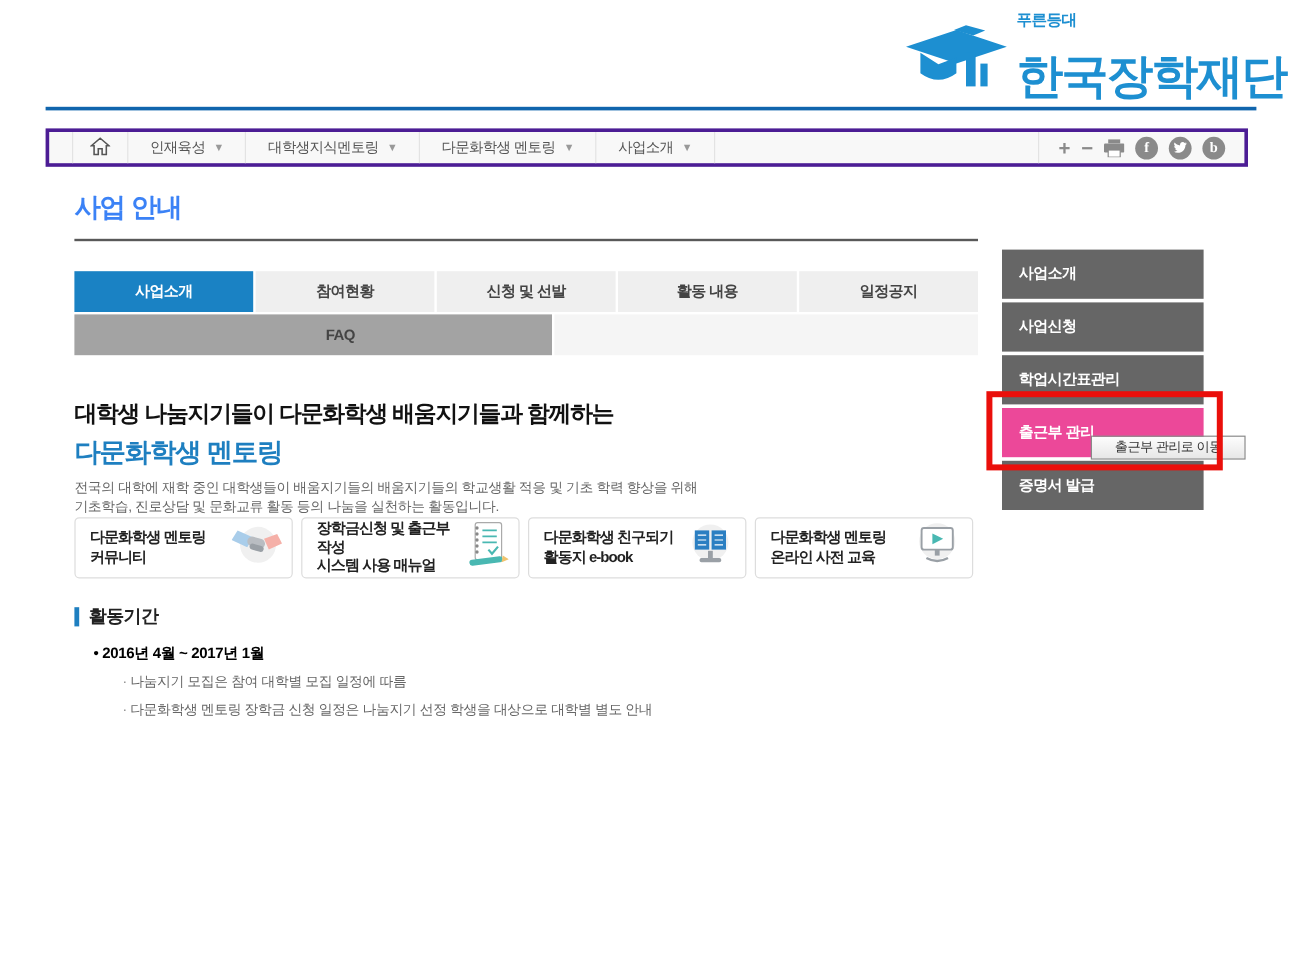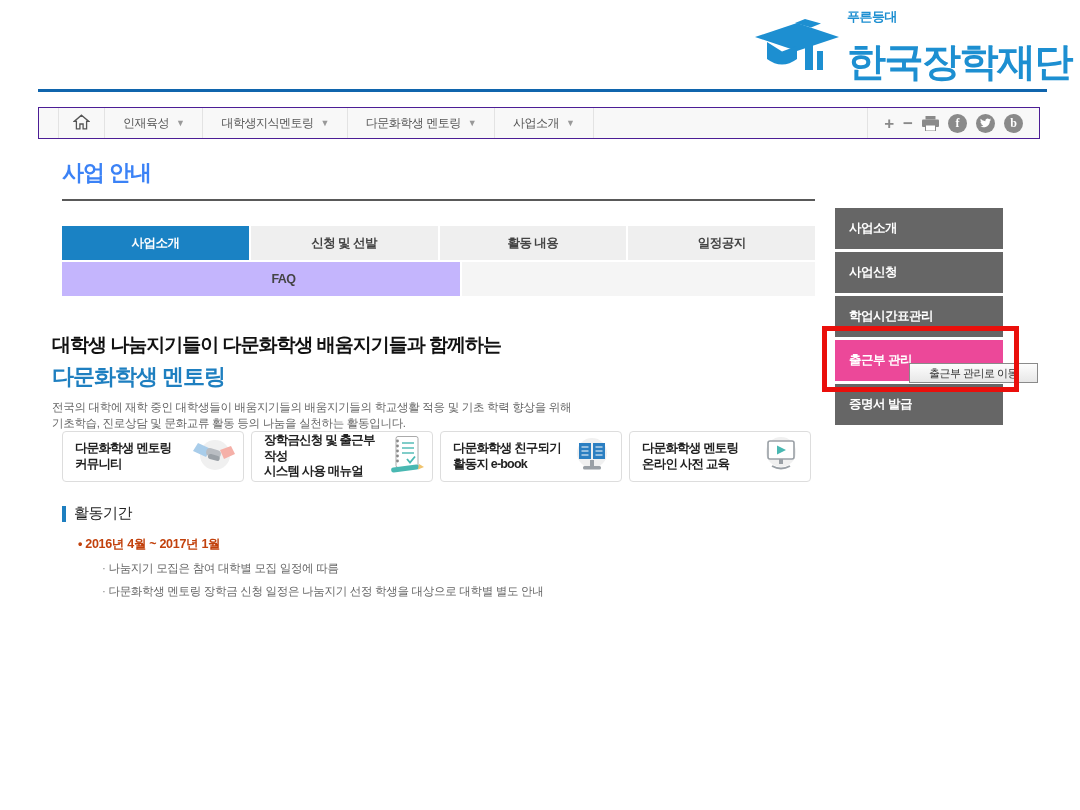--- a/index.html
+++ b/index.html
@@ -6,32 +6,32 @@
   html,body { background:#fff; }
   body {
     width:1080px; height:810px;
     font-family:"Liberation Sans","DejaVu Sans",sans-serif;
     position:relative; overflow:hidden;
     color:#222;
   }
   .page { position:absolute; inset:0; background:#fff; }
 
   
-  .logo { position:absolute; top:8px; right:8px; display:flex; align-items:center; cursor:pointer;font-family:Liberation Mono, monospace; }
+  .logo { position:absolute; top:8px; right:8px; display:flex; align-items:flex-end; cursor:pointer; }
   .logo-cap { margin-top:4px; }
   .logo-text { margin-left:4px; color:#1d8fd1; }
   .logo-tagline { font-size:13px; font-weight:bold; letter-spacing:-0.5px; }
   .logo-name { font-size:39px; font-weight:bold; letter-spacing:-1.5px; line-height:30px;margin-top:24px; }
 
   .header-rule { position:absolute; top:89px; left:38px; width:1009px; height:3px; background:#1065ad; }
 
   
   .navbar {
     position:absolute; top:107px; left:38px; width:1002px; height:32px;
-    background:#f8f8f8; border:1px solid #4c1d95;
+    background:#f8f8f8; border:3px solid #4c1d95;
     display:flex; align-items:stretch; font-size:12px; color:#555;
   }
   .nav-spacer { width:20px; border-right:1px solid #e3e3e3; }
   .nav-home { width:46px; display:flex; align-items:center; justify-content:center; border-right:1px solid #e3e3e3; cursor:pointer; }
   .nav-item {
     display:flex; align-items:center; padding:0 18px;
     border-right:1px solid #e3e3e3; cursor:pointer; letter-spacing:-0.5px;
   }
   .nav-item .caret { font-size:9px; color:#999; margin-left:7px; }
   .nav-tools { margin-left:auto; display:flex; align-items:center; gap:9px; padding:0 16px; border-left:1px solid #e3e3e3; }
@@ -50,43 +50,43 @@
   
   .tabs { position:absolute; top:226px; left:62px; width:753px; }
   .tab-row { display:flex; gap:2px; height:34px; }
   .tab {
     flex:1; background:#efefef; color:#444;
     font-size:12.5px; font-weight:bold; letter-spacing:-0.5px;
     display:flex; align-items:center; justify-content:center; cursor:pointer;
   }
   .tab.active { background:#1a82c4; color:#fff; }
   .tab-row2 { display:flex; height:34px; margin-top:2px; }
-  .tab-faq { width:149px; background:#c4b5fd;padding-left:45px; }
+  .tab-faq { width:149px; background:#a3a3a3;padding-left:45px; }
   .tab-row2-rest { flex:1; margin-left:2px; background:#f5f5f5; }
 
   
-  .intro { position:absolute; left:52px; top:332px; }
+  .intro { position:absolute; left:62px; top:332px; }
   .intro-heading { font-size:19px; font-weight:bold; color:#111; letter-spacing:-1px; }
   .intro-subheading { font-size:22px; font-weight:bold; color:#1e7fc0; margin-top:4px; letter-spacing:-1px; }
   .intro-desc { margin-top:7px; font-size:11.5px; color:#666; line-height:16px; letter-spacing:-0.3px; }
 
   
   .cards { position:absolute; left:62px; top:431px; display:flex; gap:7px; }
   .card {
     width:182px; height:51px; border:1px solid #ddd; border-radius:4px; background:#fff;
     display:flex; align-items:center; justify-content:space-between;
     padding:0 8px 0 12px; cursor:pointer;
   }
   .card-label { font-size:12.5px; font-weight:bold; color:#222; line-height:1.25; letter-spacing:-0.8px; }
 
   
   .activity { position:absolute; left:62px; top:504px; }
-  .activity-title { display:flex; align-items:center; font-size:15px; font-weight:normal; color:#222; letter-spacing:-0.5px; }
+  .activity-title { display:flex; align-items:center; font-size:15px; font-weight:bold; color:#222; letter-spacing:-0.5px; }
   .activity-bar { width:4px; height:16px; background:#1e7fc0; margin-right:8px; }
-  .activity-period { margin:13px 0 0 16px; font-size:12.5px; font-weight:bold; color:#c2410c; letter-spacing:-0.3px; }
+  .activity-period { margin:13px 0 0 16px; font-size:12.5px; font-weight:bold; color:#000000; letter-spacing:-0.3px; }
   .activity-period::before { content:"\2022\00a0"; }
   .activity-note { margin:8px 0 0 40px; font-size:11.5px; color:#666; letter-spacing:-0.3px; }
   .activity-note::before { content:"\00b7\00a0"; color:#888; }
 
   
   .sidebar { position:absolute; left:835px; top:208px; width:168px; }
   .side-item {
     height:41px; margin-bottom:3px; background:#666; color:#fff;
     font-size:12.5px; font-weight:bold; letter-spacing:-0.5px;
     line-height:41px; padding-left:14px; cursor:pointer;
@@ -173,20 +173,21 @@
       <span class="tool-circle">b</span>
     </div>
   </div>
 
   <div class="page-title">사업 안내</div>
   <div class="title-rule"></div>
 
   <div class="tabs">
     <div class="tab-row">
       <div class="tab active">사업소개</div>
+      <div class="tab">참여현황</div>
       <div class="tab">신청 및 선발</div>
       <div class="tab">활동 내용</div>
       <div class="tab">일정공지</div>
     </div>
     <div class="tab-row2">
       <div class="tab tab-faq">FAQ</div>
       <div class="tab-row2-rest"></div>
     </div>
   </div>
 

